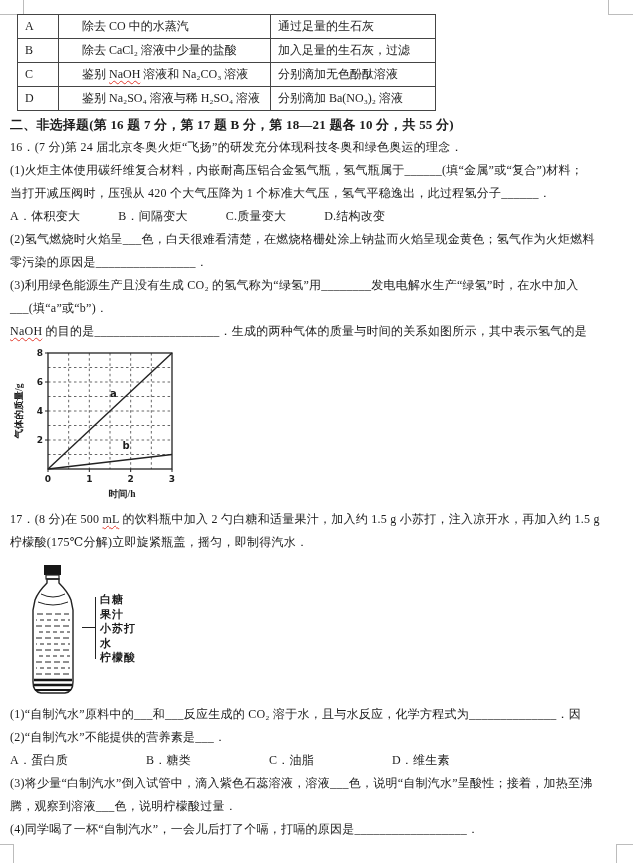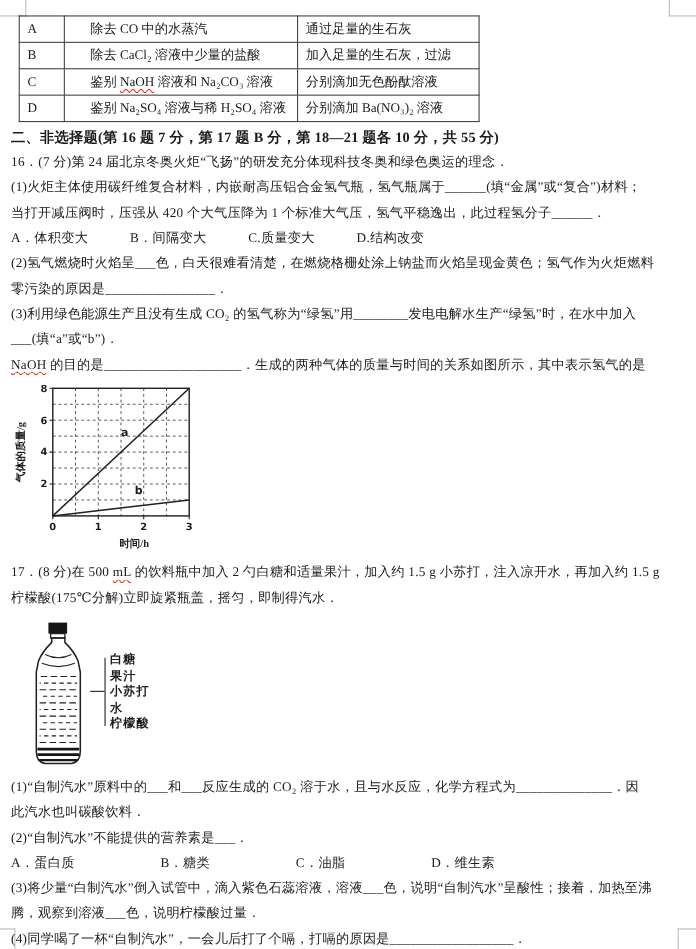--- a/index.html
+++ b/index.html
@@ -179,21 +179,20 @@
       <div class="bottle-labels">
         <div>白糖</div>
         <div>果汁</div>
         <div>小苏打</div>
         <div>水</div>
         <div>柠檬酸</div>
       </div>
     </div>
 
     <div class="qline">(1)“自制汽水”原料中的___和___反应生成的 CO₂ 溶于水，且与水反应，化学方程式为______________．因</div>
-    <div class="qline">此汽水也叫碳酸饮料．</div>
     <div class="qline">(2)“自制汽水”不能提供的营养素是___．</div>
     <div class="opts opts-17">
       <span>A．蛋白质</span>
       <span>B．糖类</span>
       <span>C．油脂</span>
       <span>D．维生素</span>
     </div>
     <div class="qline">(3)将少量“白制汽水”倒入试管中，滴入紫色石蕊溶液，溶液___色，说明“自制汽水”呈酸性；接着，加热至沸</div>
     <div class="qline">腾，观察到溶液___色，说明柠檬酸过量．</div>
     <div class="qline">(4)同学喝了一杯“自制汽水”，一会儿后打了个嗝，打嗝的原因是__________________．</div>

